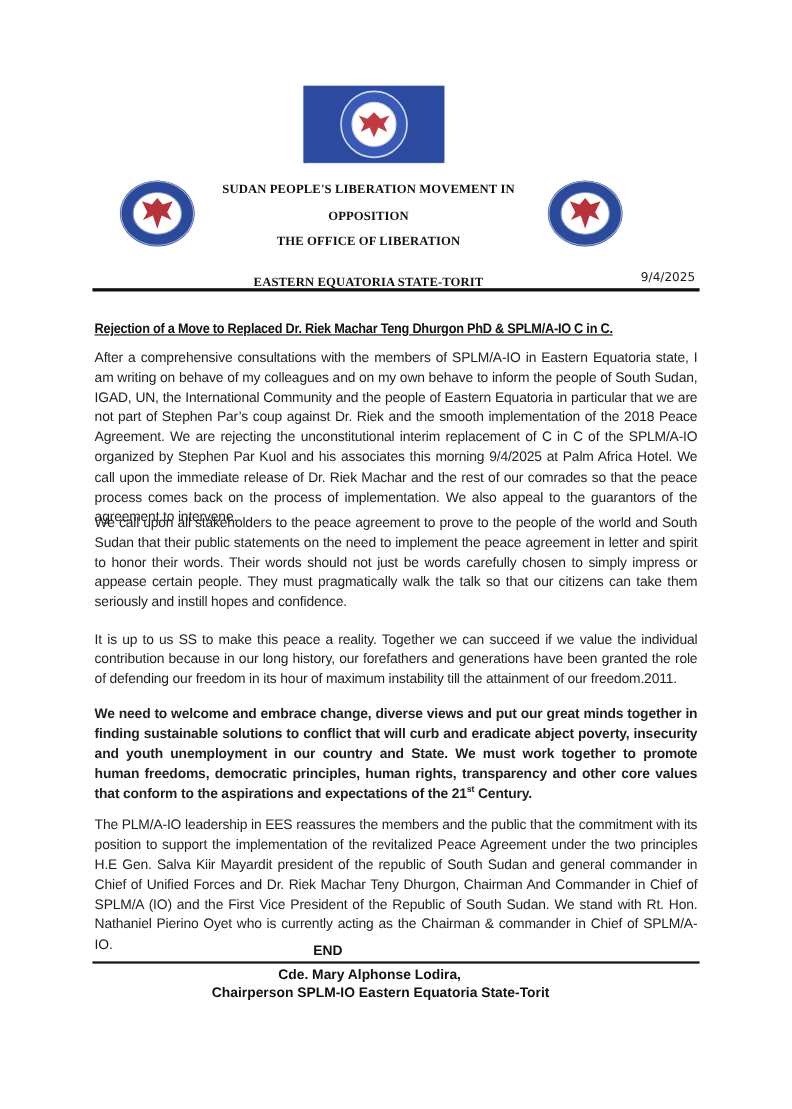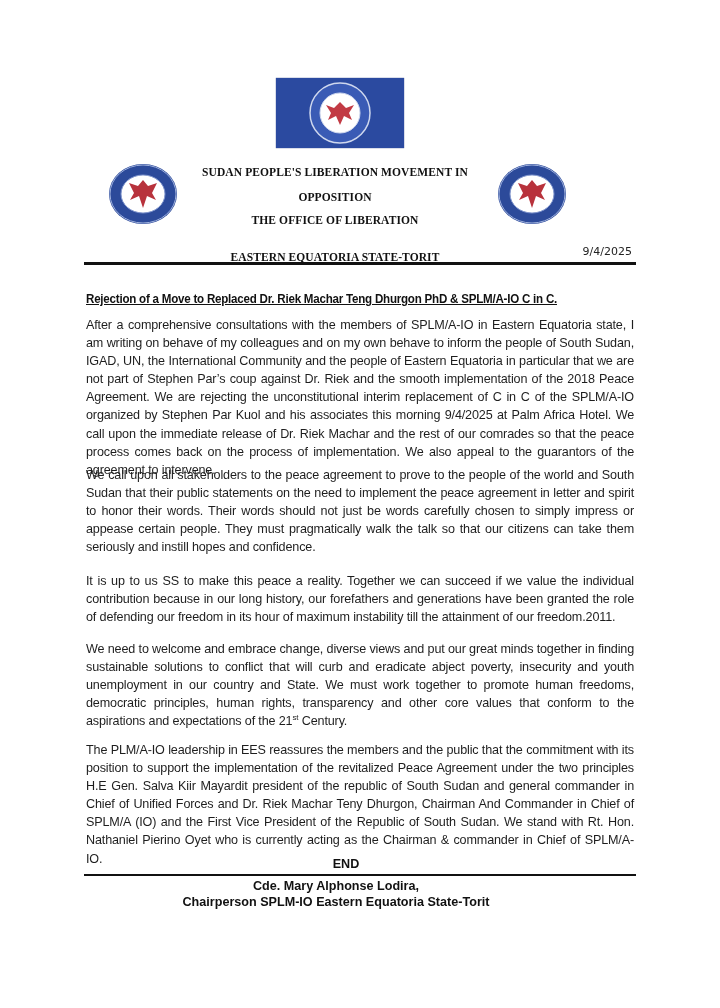--- a/index.html
+++ b/index.html
@@ -14,28 +14,28 @@
   .hdr.l2 { top: 191px; }
   .hdr.l3 { top: 214px; }
   .hdr.l4 { top: 239px; margin-top: 12px; }
   .date { position: absolute; right: 88px; top: 245px; font-family: "DejaVu Sans", sans-serif; font-size: 11px; color: #222; }
   .rule-top { position: absolute; left: 84px; top: 262px; width: 552px; height: 3px; background: #111; }
   .title { position: absolute; left: 86px; top: 292px; width: 560px; font-weight: bold; font-size: 12.6px; text-decoration: underline; color: #111; letter-spacing: -0.25px; transform: scaleX(0.92); transform-origin: left; white-space: nowrap; }
   .para { position: absolute; left: 86px; width: 548px; font-size: 12.6px; line-height: 18.1px; text-align: justify; color: #1e1e1e; letter-spacing: -0.15px; }
   .p1 { top: 316px; }
   .p2 { top: 466px; }
   .p3 { top: 572px; }
-  .p4 { top: 640px; }
+  .p4 { top: 640px; font-weight: bold; }
   .p5 { top: 741px; }
   sup { font-size: 8px; line-height: 0; vertical-align: super; }
-  .end { position: absolute; left: 0; width: 596px; top: 857px; text-align: center; font-weight: bold; font-size: 12.6px; color: #111; padding-left: 48px; }
+  .end { position: absolute; left: 0; width: 596px; top: 857px; text-align: center; font-weight: bold; font-size: 12.6px; color: #111; }
   .rule-bottom { position: absolute; left: 84px; top: 874px; width: 552px; height: 2px; background: #111; }
   .sig { position: absolute; left: 0; width: 672px; text-align: center; font-weight: bold; font-size: 12.6px; color: #111; }
   .sig.name { top: 879px; }
-  .sig.role { top: 895px; }
+  .sig.role { top: 895px; padding-left: 10px; }
 </style>
 </head>
 <body>
 
 <div class="flag">
   <svg width="128" height="70" viewBox="0 0 128 70">
     <circle cx="64" cy="35" r="30" fill="#3a5bb5" stroke="#cfd8ee" stroke-width="1.5"></circle>
     <circle cx="64" cy="35" r="20" fill="#ffffff" stroke="#cfd8ee" stroke-width="1"></circle>
     <path d="M64 24 L58 30 L50 27 L55 35 L52 42 L60 38 L64 47 L68 38 L76 42 L73 35 L78 27 L70 30 Z" fill="#c23a44"></path>
   </svg>

